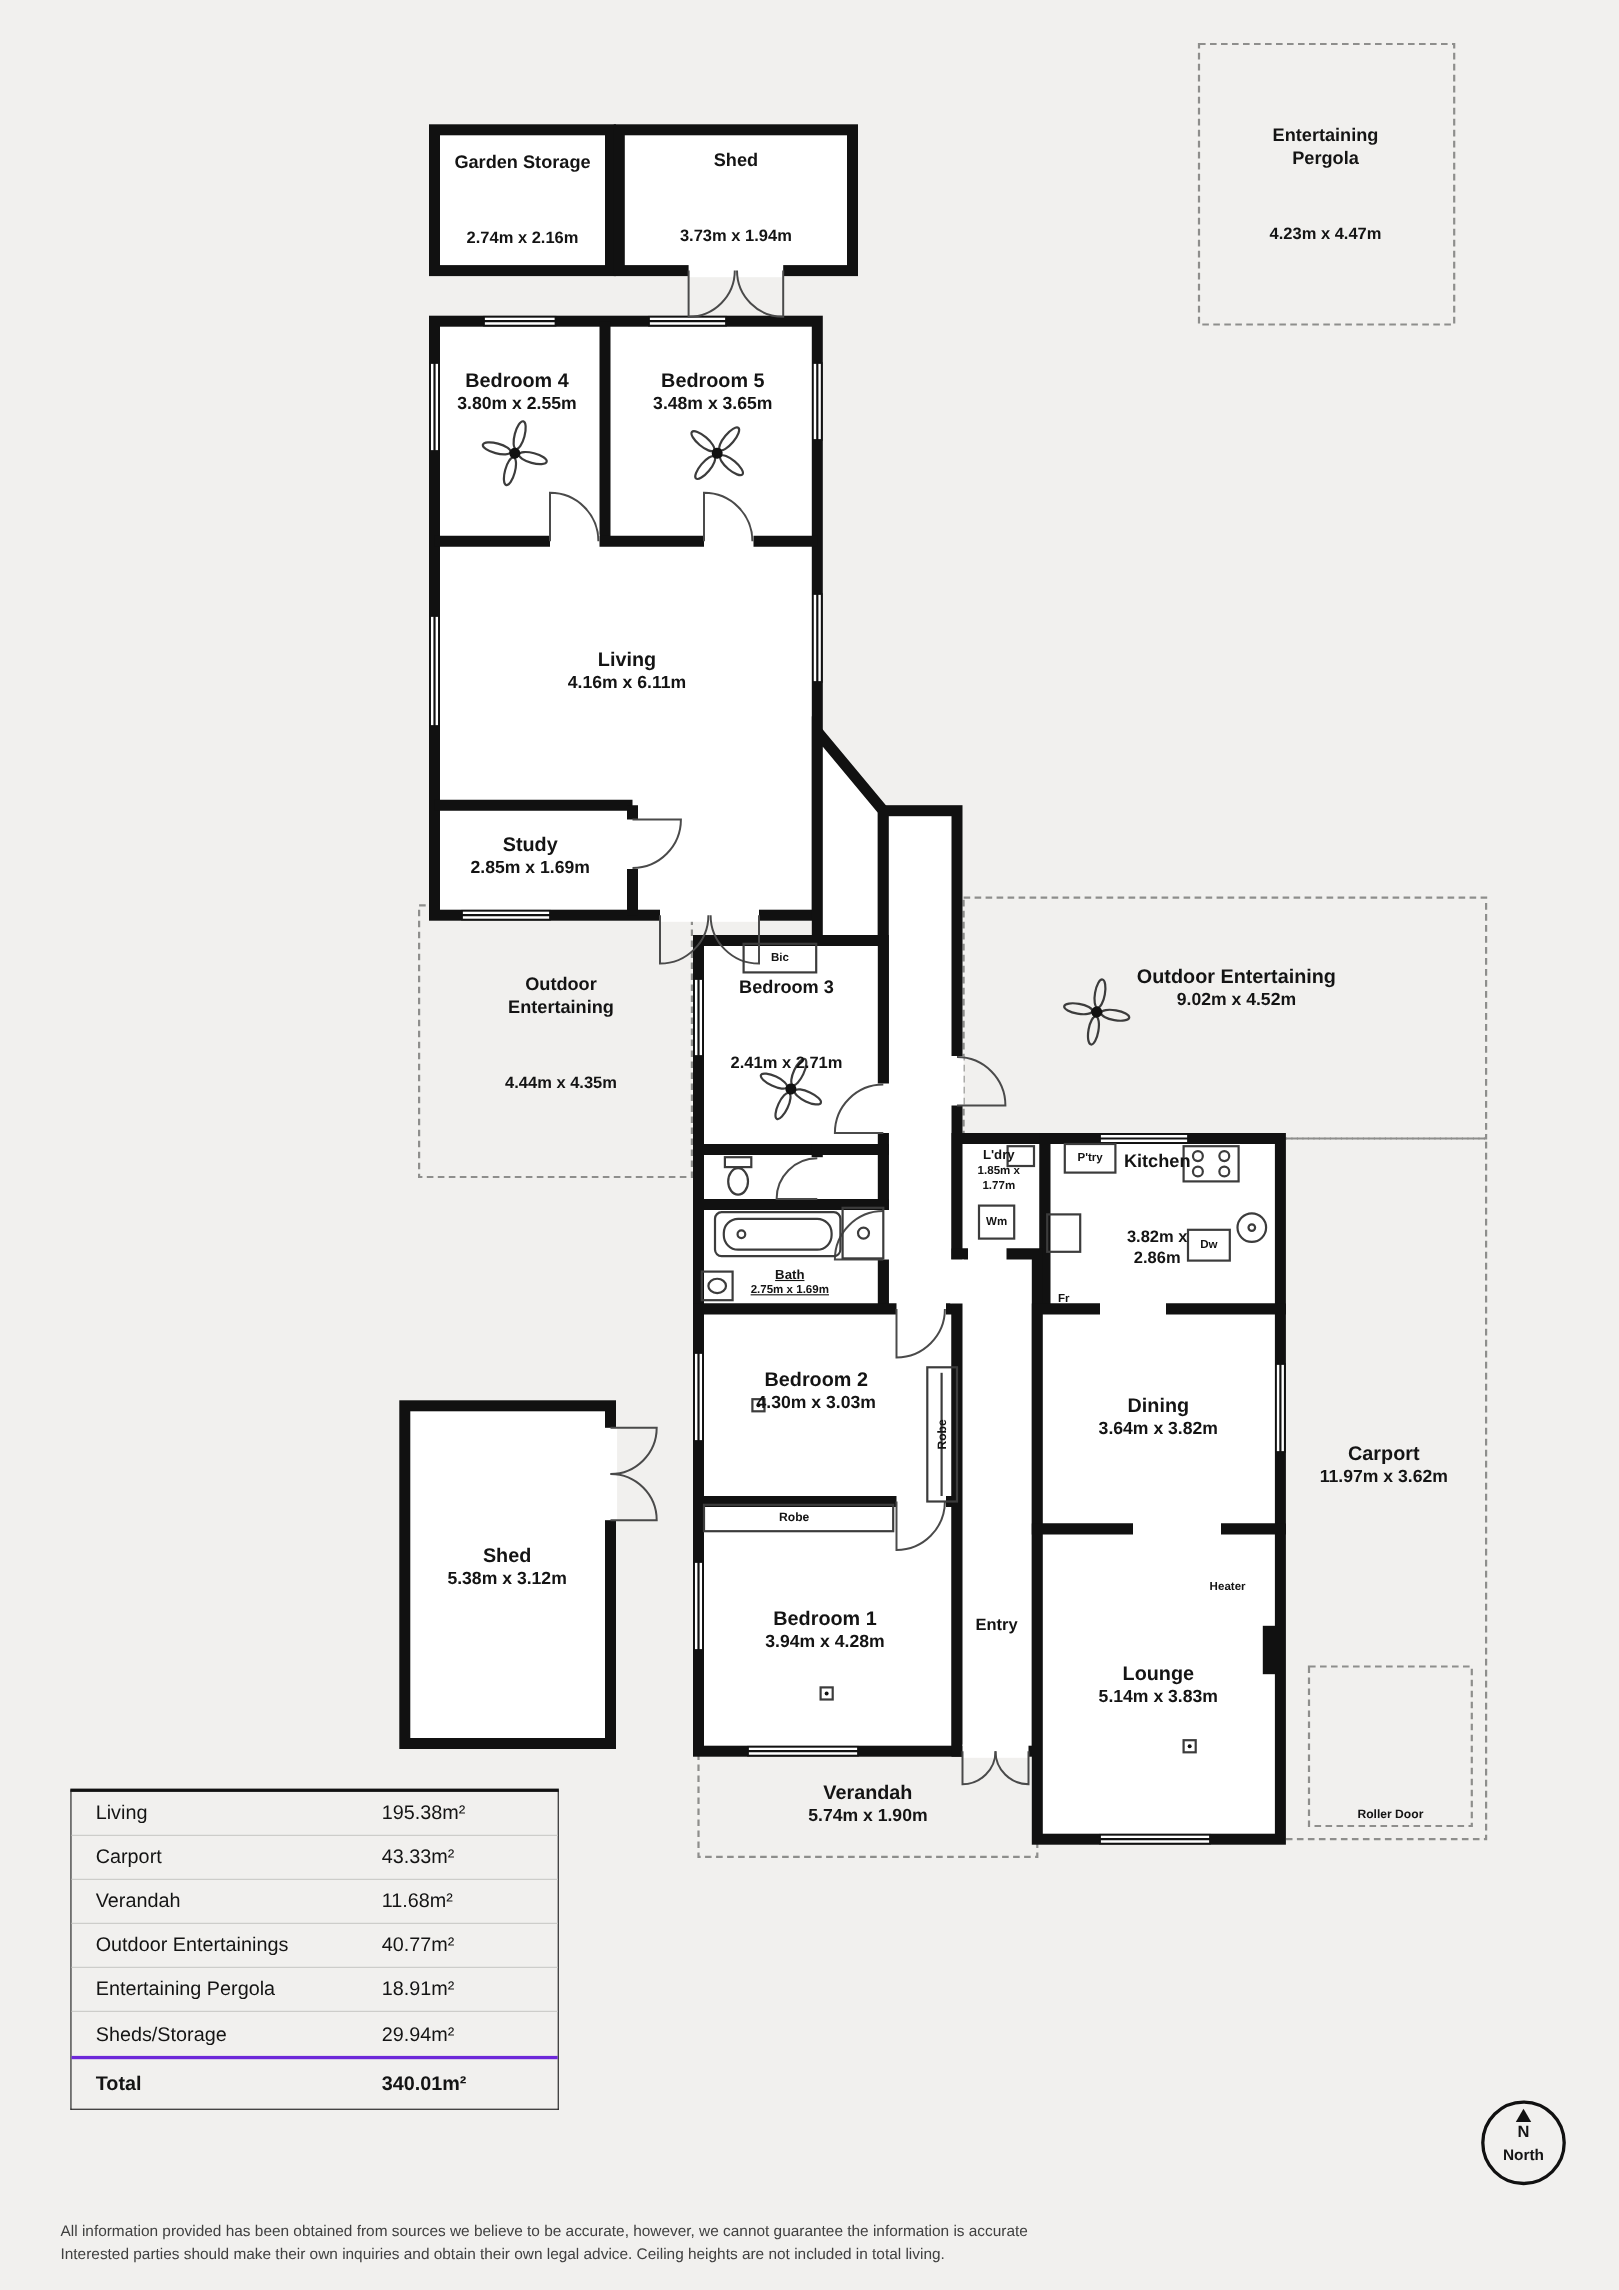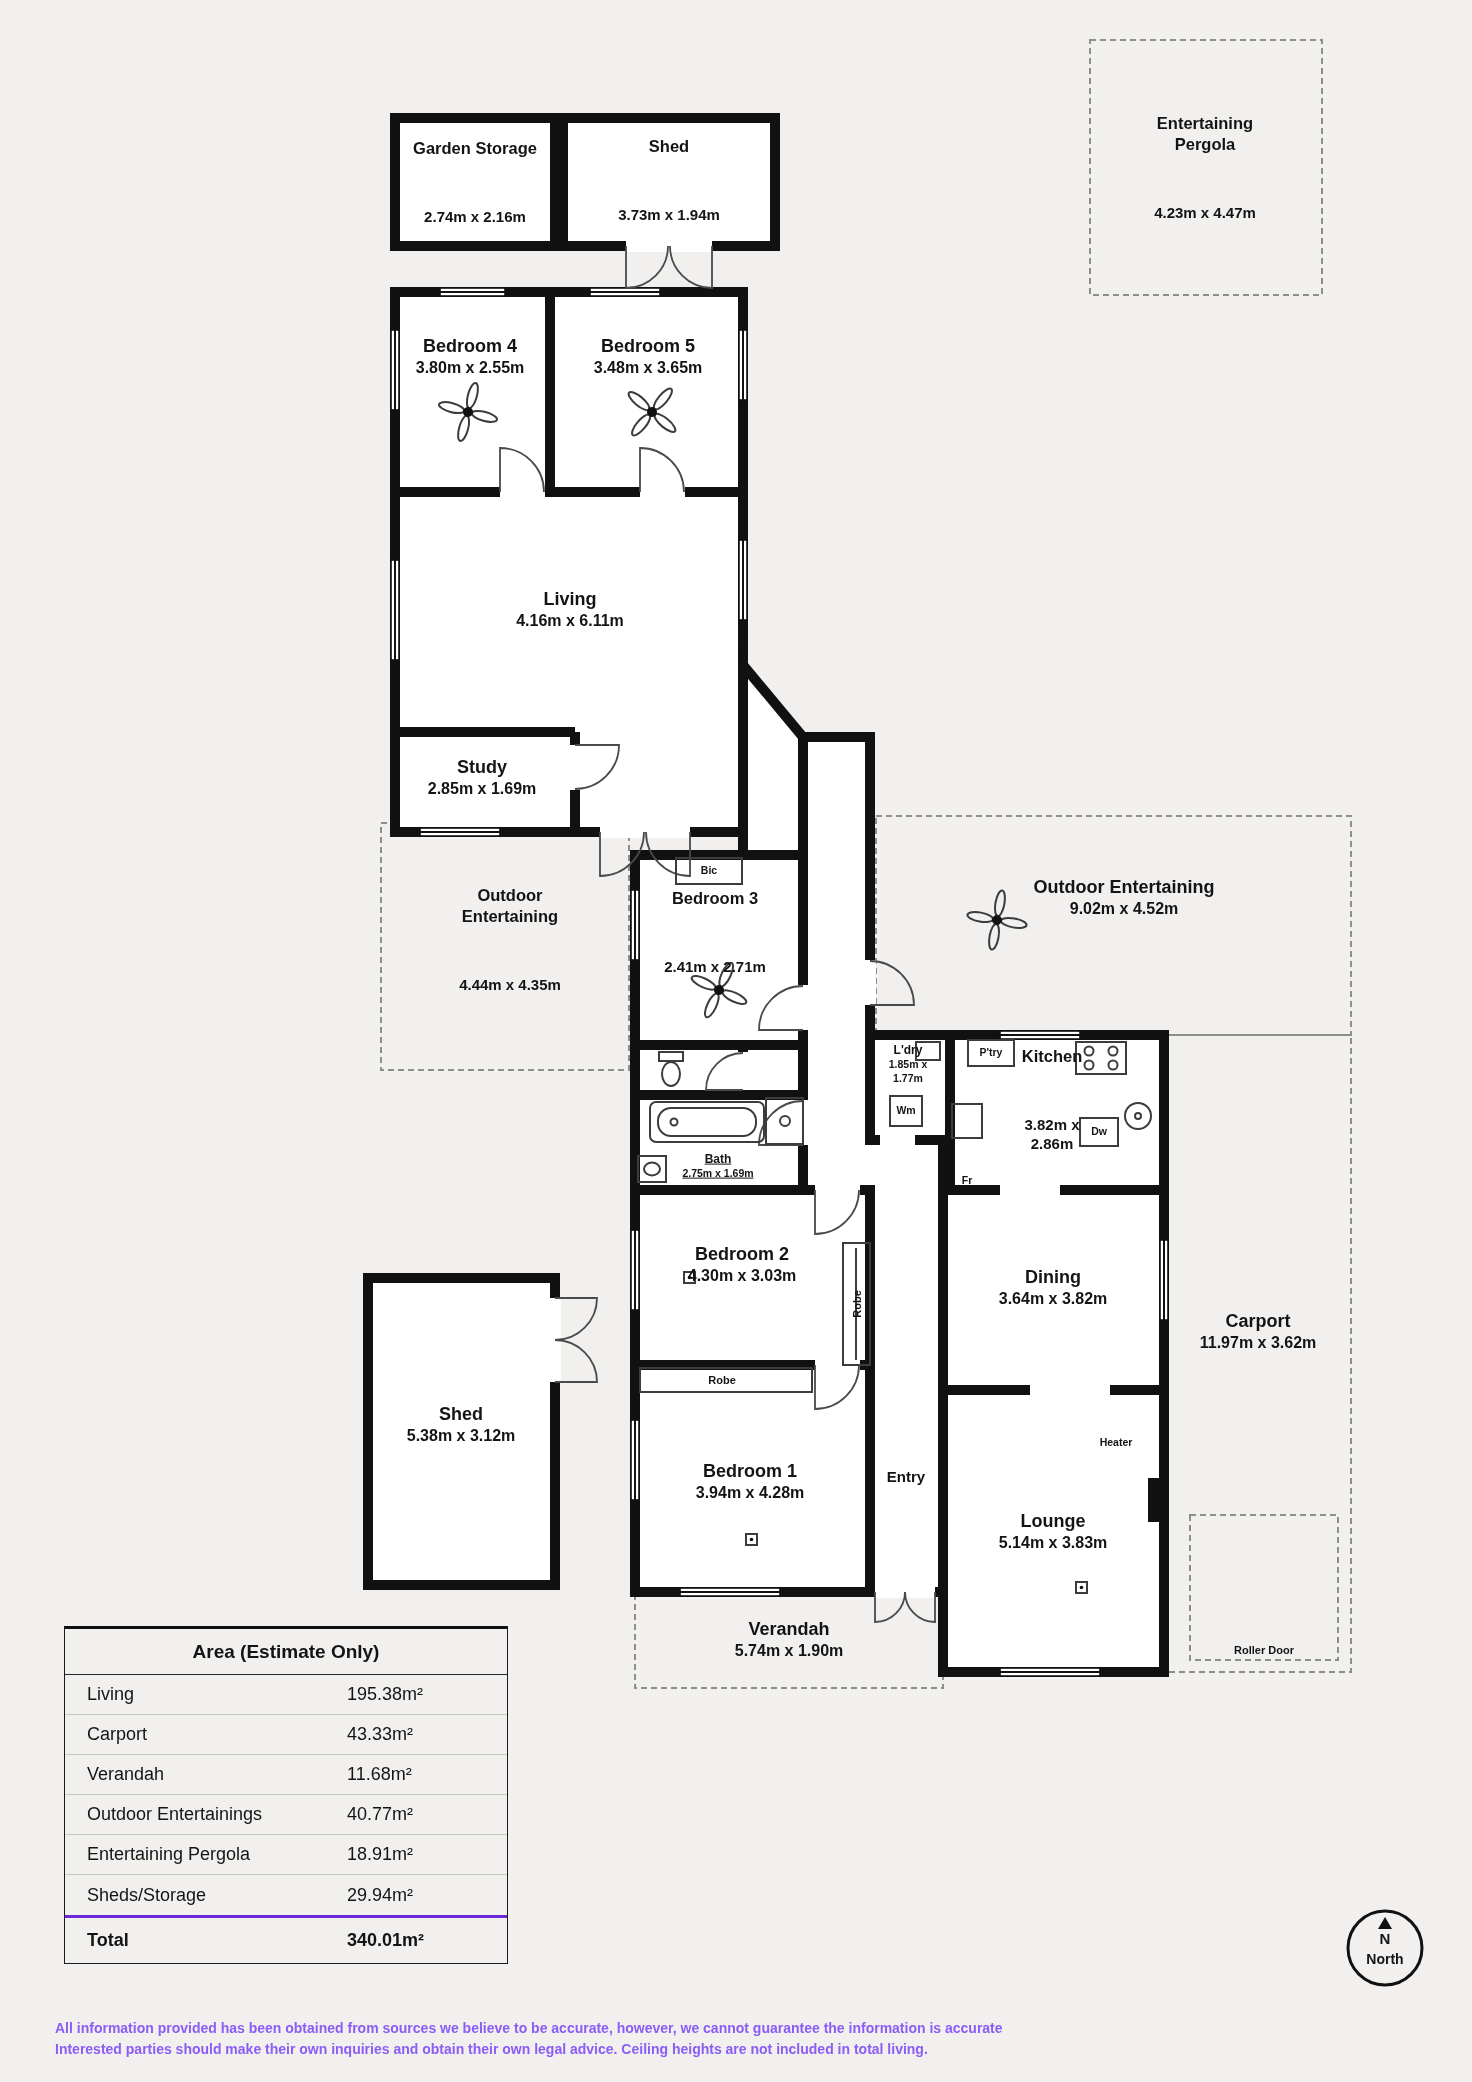--- a/index.html
+++ b/index.html
@@ -53,21 +53,21 @@
   
   #compass { position:absolute; left:1345px; top:1908px; width:80px; height:80px; }
   #compass svg { position:absolute; left:0; top:0; }
   .compass-n { position:absolute; left:0; right:0; top:22px; text-align:center;
     font-weight:700; font-size:15px; }
   .compass-north { position:absolute; left:0; right:0; top:43px; text-align:center;
     font-weight:700; font-size:14px; }
 
   
   #disclaimer { position:absolute; left:55px; top:2018px; width:1030px;
-    font-size:14px; font-weight:700; line-height:1.5; color:#8b5cf6; }
+    font-size:14px; font-weight:400; line-height:1.5; color:#404040; }
 </style>
 </head>
 <body>
 
 <div id="page">
 
 <svg id="plan-svg" width="1472" height="2082" viewBox="0 0 1472 2082">
   <defs>
     <g id="fan">
       <ellipse cx="17" cy="0" rx="13" ry="4.5" class="fix"></ellipse>
@@ -332,21 +332,20 @@
   <span class="nm">Shed</span>
   <span class="dm">5.38m x 3.12m</span>
 </div>
 <div class="lbl lg" style="left:789px; top:1640px;">
   <span class="nm">Verandah</span>
   <span class="dm">5.74m x 1.90m</span>
 </div>
 <div class="lbl t11" style="left:1264px; top:1650px;">Roller Door</div>
 
 <div id="area-table">
-  <div class="at-header">Area (Estimate Only)</div>
   <div class="at-row">
     <div class="at-label">Living</div>
     <div class="at-value">195.38m²</div>
   </div>
   <div class="at-row">
     <div class="at-label">Carport</div>
     <div class="at-value">43.33m²</div>
   </div>
   <div class="at-row">
     <div class="at-label">Verandah</div>

